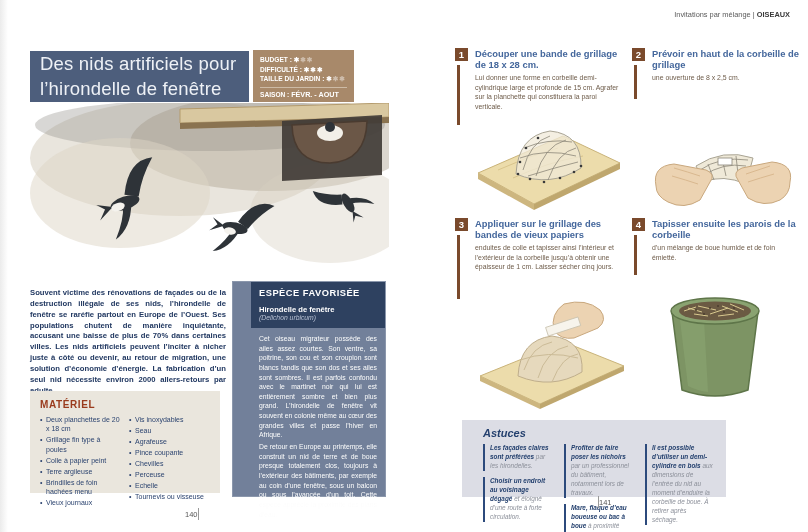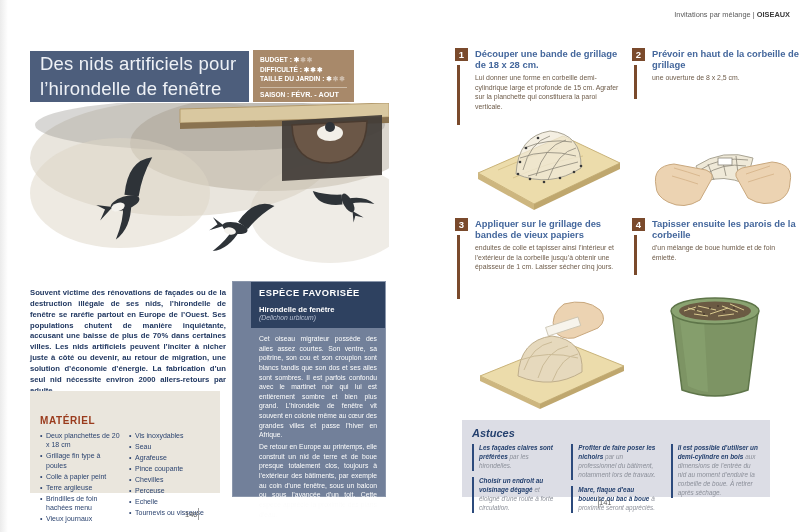--- a/index.html
+++ b/index.html
@@ -28,21 +28,21 @@
 
   
   .main-illus{position:absolute;left:30px;top:103px;width:359px;height:170px;}
 
   
   .intro{position:absolute;left:30px;top:280px;width:196px;font-size:7.7px;line-height:1.42;
     font-weight:700;color:#213861;text-align:justify;}
 
   
   .materiel{position:absolute;left:30px;top:391px;width:190px;height:102px;
-    background:#eae6dd;padding:24px 10px;}
+    background:#eae6dd;padding:8px 10px;}
   .materiel h3{margin:0 0 5px 0;font-size:10px;color:#9a3b1d;letter-spacing:.6px;font-weight:700;}
   .mat-cols{display:flex;gap:8px;}
   .mat-cols ul{margin:0;padding:0;list-style:none;flex:1;}
   .mat-cols li{font-size:7px;line-height:1.35;color:#2c4470;margin-bottom:1.5px;position:relative;padding-left:6px;}
   .mat-cols li:before{content:"•";position:absolute;left:0;color:#2c4470;}
 
   
   .espece{position:absolute;left:232px;top:281px;width:154px;height:216px;
     background:#72809a;border:1px solid #8b97ac;padding-left:18px;}
   .espece-head{background:#2e4160;color:#fff;padding:6px 8px 7px 8px;}
@@ -70,22 +70,22 @@
   #step3{left:455px;top:218px;} #step3 .rule{height:64px;}
   #step4{left:632px;top:218px;} #step4 .rule{height:40px;}
 
   .illus{position:absolute;}
   #illus1{left:468px;top:118px;}
   #illus2{left:648px;top:142px;}
   #illus3{left:468px;top:296px;}
   #illus4{left:658px;top:280px;}
 
   
-  .astuces{position:absolute;left:462px;top:420px;width:308px;height:77px;
-    background:#dcdde5;padding:7px 12px 6px 10px;}
+  .astuces{position:absolute;left:462px;top:420px;width:264px;height:77px;
+    background:#dcdde5;padding:7px 12px 6px 21px;}
   .astuces h3{margin:0 0 5px 0;font-size:11px;font-style:italic;color:#24406e;font-weight:700;}
   .ast-cols{display:flex;gap:12px;}
   .ast-col{flex:1;}
   .tip{display:flex;margin-bottom:6px;}
   .tip .bar{width:2px;background:#2c4a7c;margin-right:5px;flex:0 0 2px;}
   .tip .ttext{font-size:6.4px;line-height:1.4;font-style:italic;color:#8b8f99;}
   .tip .ttext b{color:#24406e;}
 
   
   .pagenum{position:absolute;font-size:7.5px;color:#555;display:flex;align-items:center;gap:0;}

